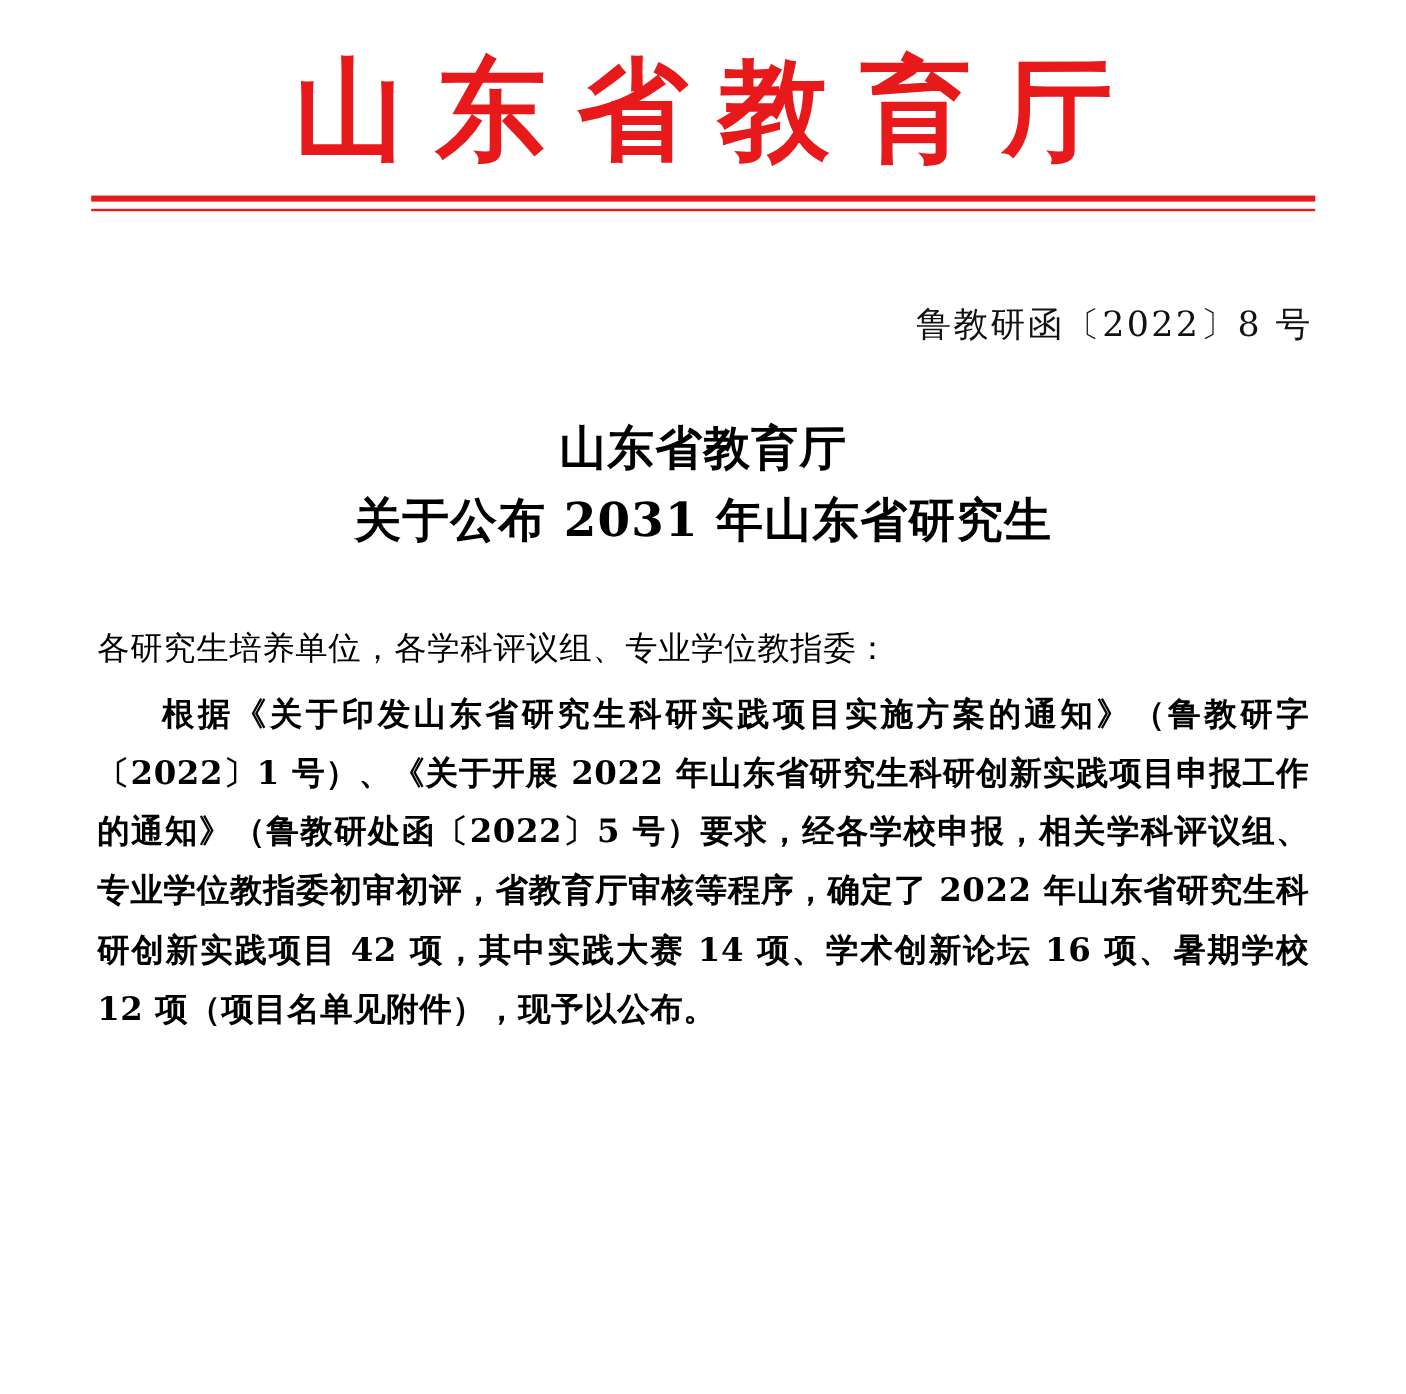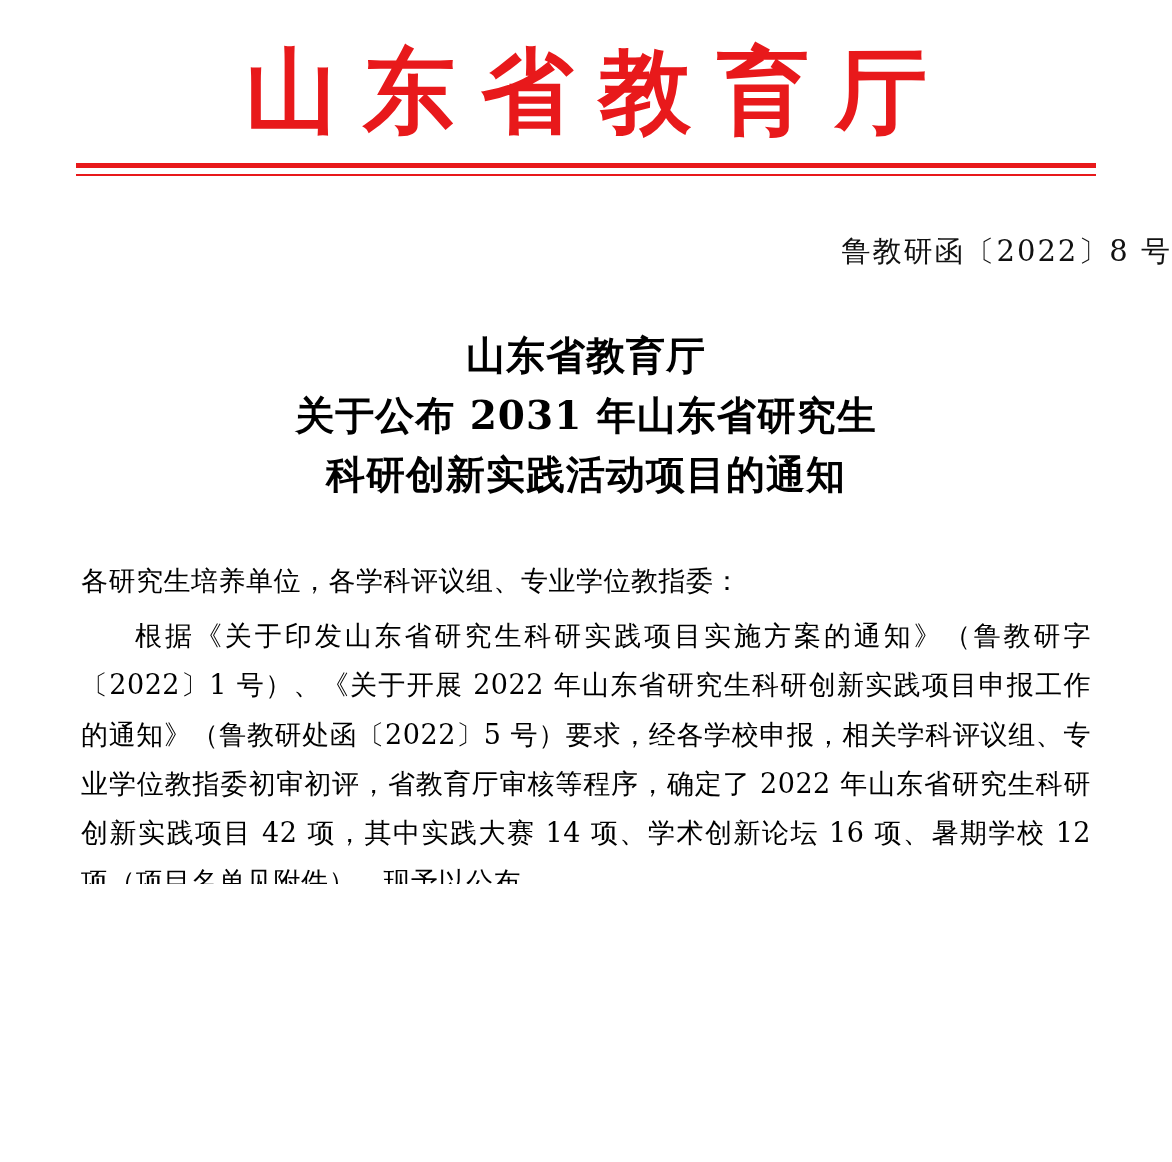--- a/index.html
+++ b/index.html
@@ -47,21 +47,22 @@
   }
   .rule-thin {
     height: 2px;
     background: #e8191b;
     width: 100%;
     margin-top: 6px;
   }
 
   
   .docnum {
-    margin-top: 56px;
+    margin-top: 75px;
+    padding-right: 78px;
     text-align: right;
     font-size: 29px;
     font-family: "DejaVu Serif", "Liberation Serif", serif;
     letter-spacing: 2px;
     color: #111;
   }
 
   
   .title-block {
     margin-top: 54px;
@@ -87,41 +88,41 @@
     text-align: justify;
   }
   .salutation {
     margin: 0 0 6px 0;
     letter-spacing: 0.5px;
   }
   .para {
     margin: 0;
     text-indent: 2em;
     letter-spacing: 0.5px;
+    font-weight: bold;
   }
 </style>
 </head>
 <body>
 
 <div class="page">
 
   <div class="masthead">
     <div class="masthead-title">山东省教育厅</div>
     <div class="rule-wrap">
       <div class="rule-thick"></div>
       <div class="rule-thin"></div>
     </div>
   </div>
 
   <div class="docnum">鲁教研函〔2022〕8 号</div>
 
   <div class="title-block">
     <div class="title-line">山东省教育厅</div>
     <div class="title-line">关于公布 2031 年山东省研究生</div>
-    <div class="title-line">科研创新实践活动项目的通知</div>
   </div>
 
   <div class="body-block">
     <p class="salutation">各研究生培养单位，各学科评议组、专业学位教指委：</p>
     <p class="para">根据《关于印发山东省研究生科研实践项目实施方案的通知》（鲁教研字〔2022〕1 号）、《关于开展 2022 年山东省研究生科研创新实践项目申报工作的通知》（鲁教研处函〔2022〕5 号）要求，经各学校申报，相关学科评议组、专业学位教指委初审初评，省教育厅审核等程序，确定了 2022 年山东省研究生科研创新实践项目 42 项，其中实践大赛 14 项、学术创新论坛 16 项、暑期学校 12 项（项目名单见附件），现予以公布。</p>
   </div>
 
 </div>
 
 </body></html>

